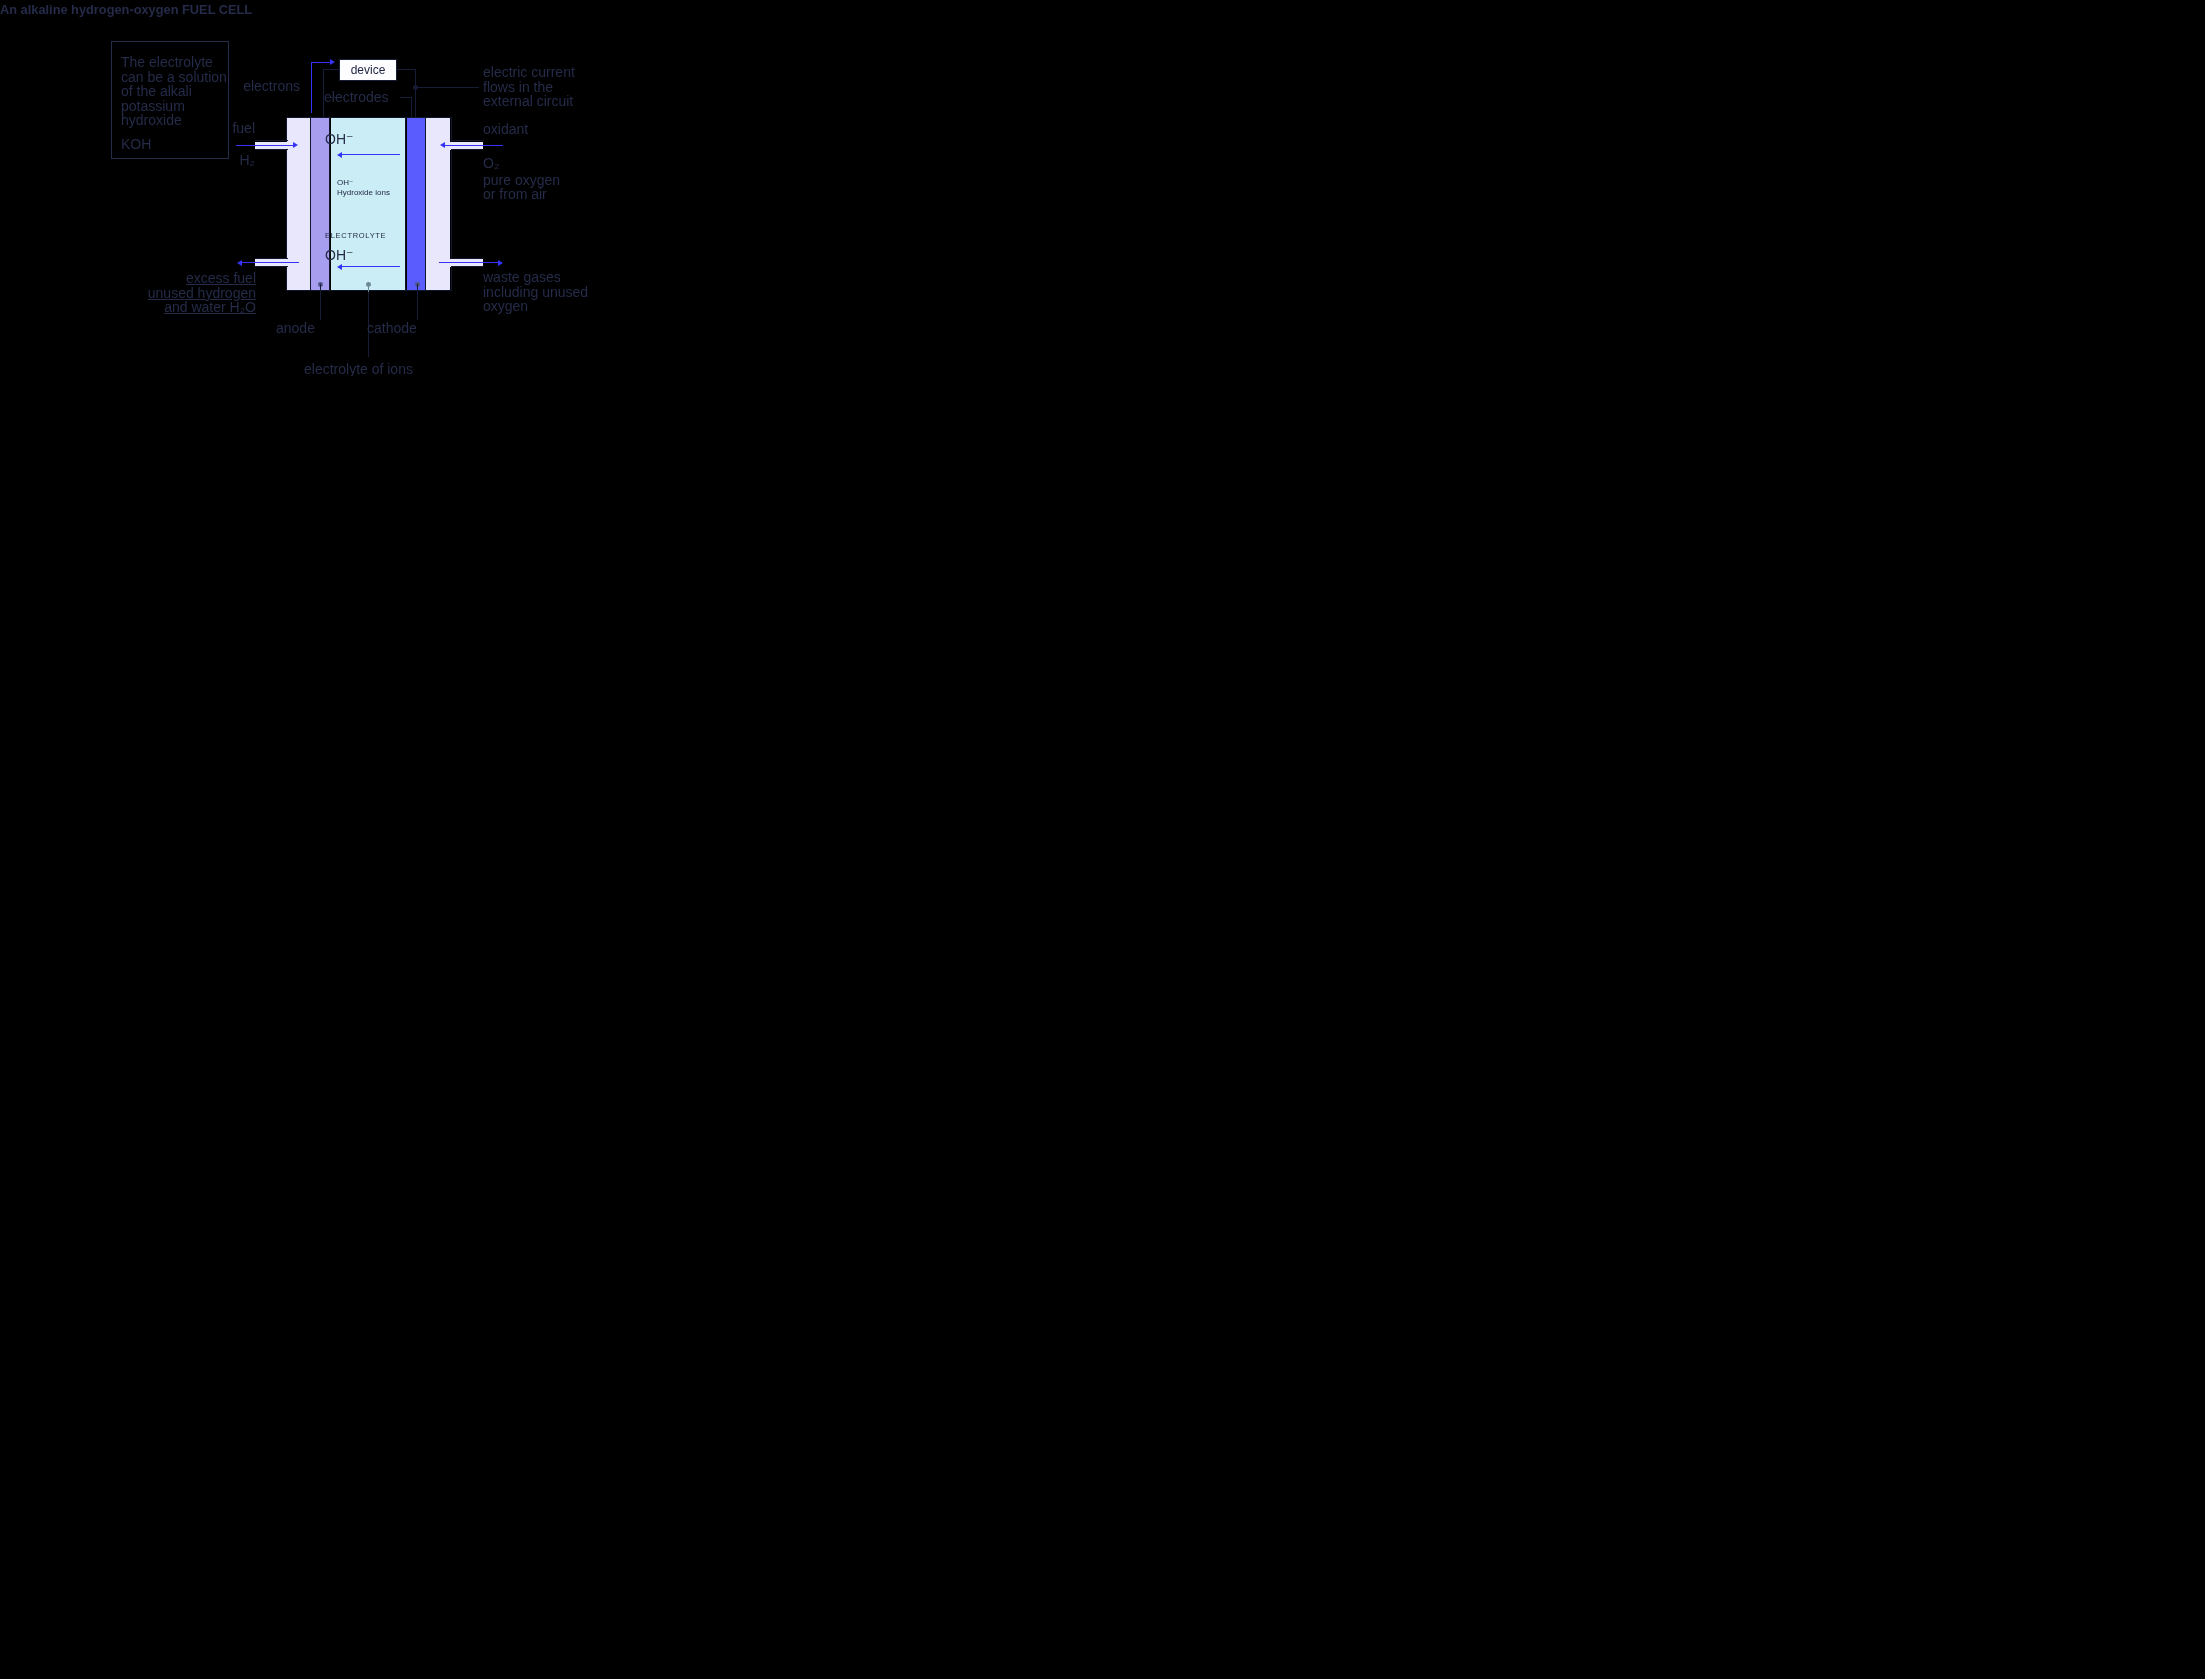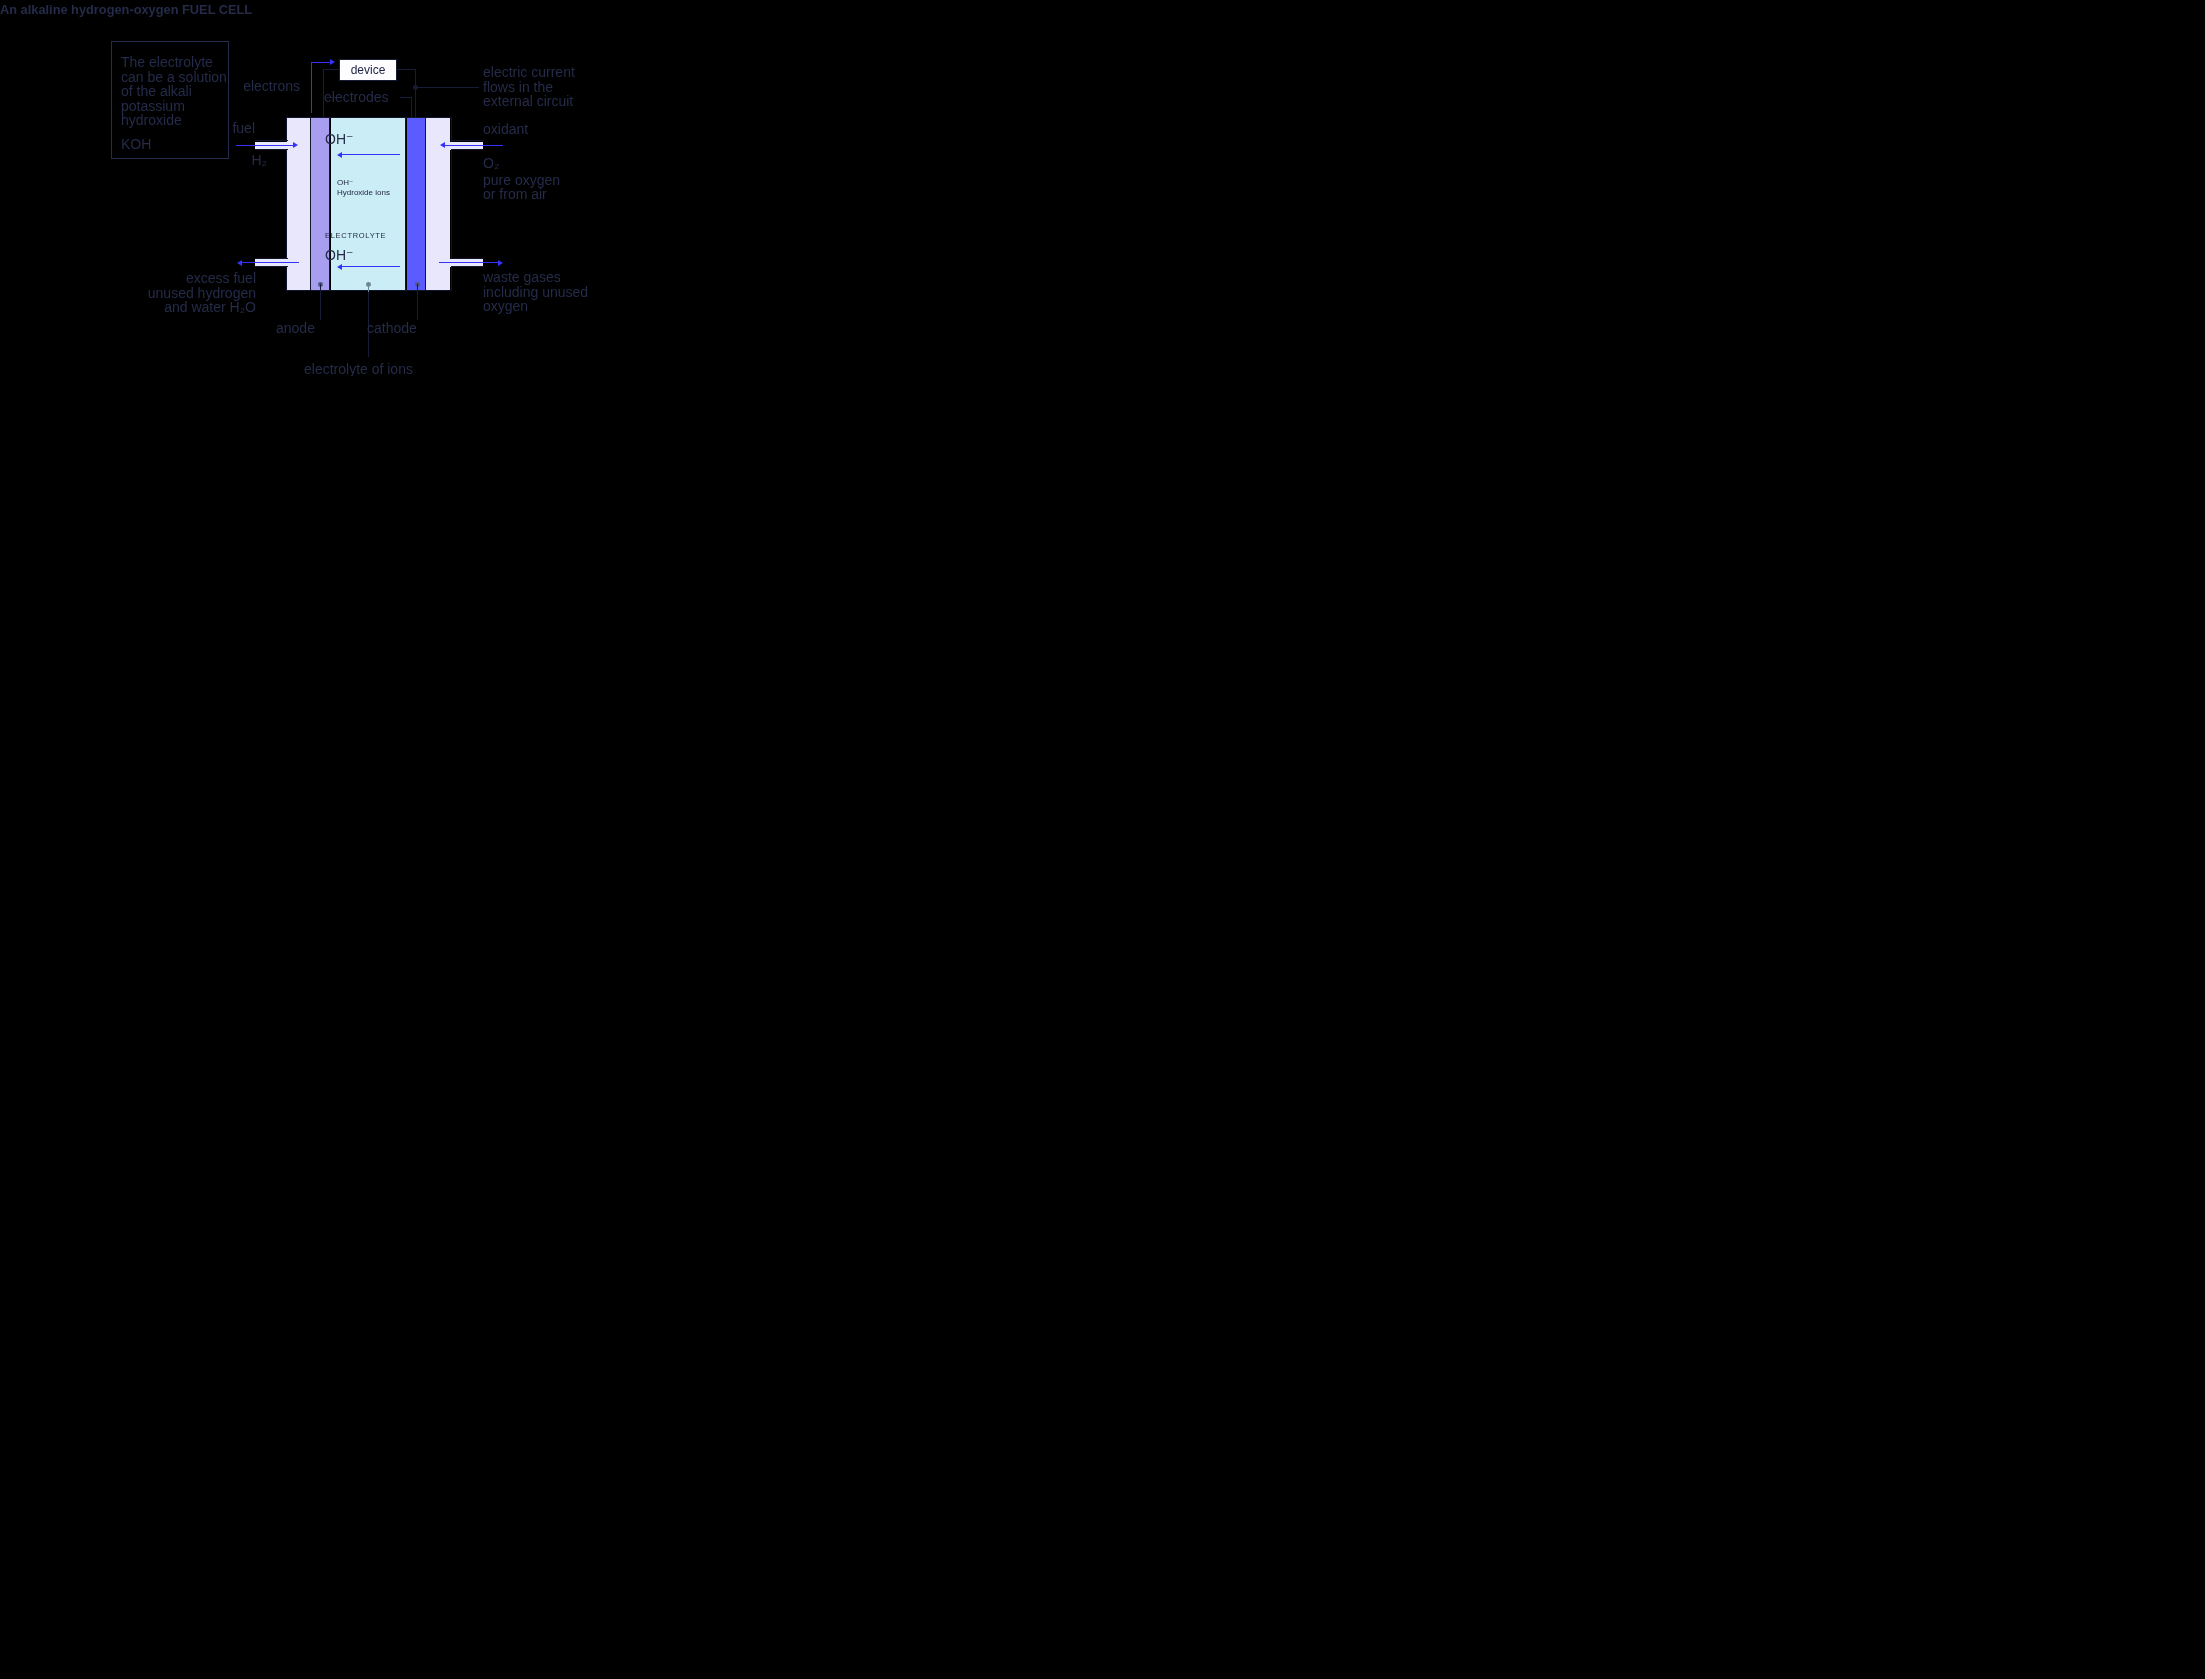--- a/index.html
+++ b/index.html
@@ -28,22 +28,22 @@
   #title{left:0;top:2.2px;width:692px;font-size:12.8px;font-weight:700;}
   #info-box{left:111px;top:41px;width:116px;height:116px;border:0.9px solid var(--ink);}
   #info-text{left:121px;top:55px;width:110px;}
   #info-formula{left:121px;top:137px;}
   #device-box{left:339px;top:59px;width:58px;height:21.6px;background:var(--paper);
     border:0.9px solid var(--line);box-sizing:border-box;display:flex;align-items:center;justify-content:center;
     font-size:12px;color:#1d2340;}
   #electrodes-label{left:324px;top:90px;width:88px;}
   #electrons-label{left:212px;top:79px;width:88px;}
   #fuel-label{left:184px;top:121px;width:71px;}
-  #h2-label{left:196px;top:153px;width:71px;}
-  #excess-note{left:128px;top:271px;width:128px;}
+  #h2-label{left:184px;top:153px;width:71px;}
+  #excess-note{left:128px;top:271px;width:128px;text-decoration:underline;}
   #current-note{left:483px;top:65px;width:123px;}
   #oxidant-label{left:483px;top:122px;width:123px;}
   #o2-label{left:483px;top:156px;width:123px;}
   #oxidant-note{left:483px;top:174px;width:123px;line-height:13.7px;}
   #waste-note{left:483px;top:270px;width:132px;}
   #fuel-cell{left:286px;top:117px;width:166px;height:174px;border:1.3px solid var(--frame);box-sizing:border-box;}
   .col{position:absolute;top:0;bottom:0;}
   #oh-top{left:325px;top:131px;width:88px;font-size:14px;}
   #oh-bottom{left:325px;top:247px;width:88px;font-size:14px;}
   #oh-small{left:337px;top:178px;font-size:8px;line-height:9.7px;color:#1d2340;}

